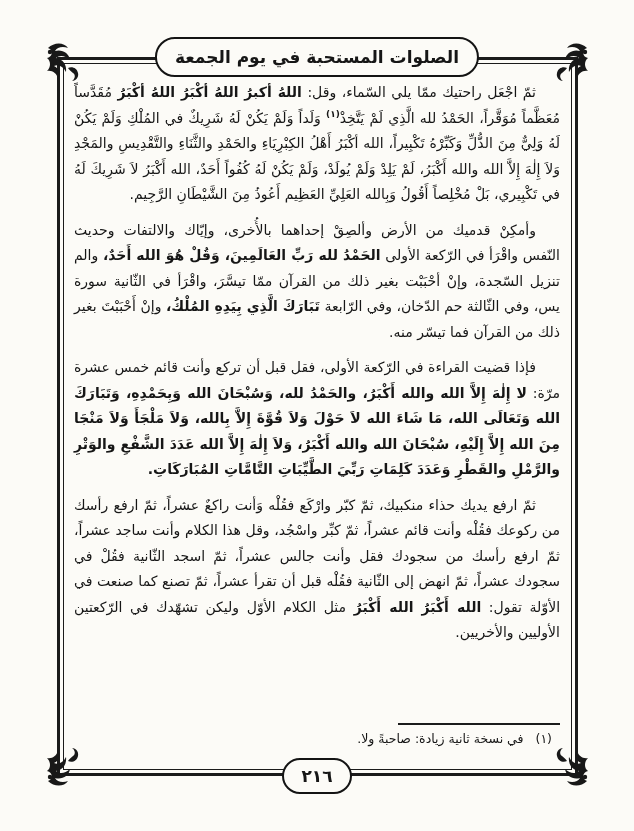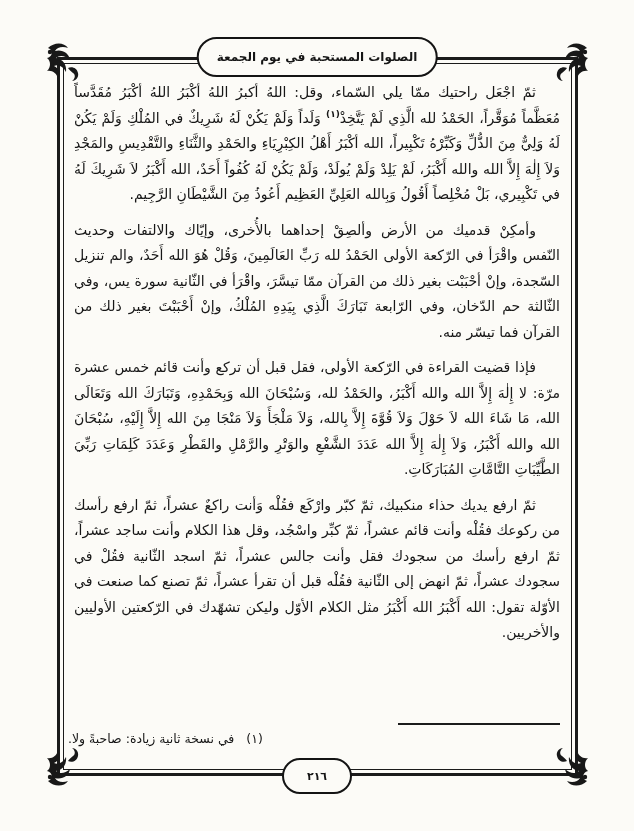--- a/index.html
+++ b/index.html
@@ -40,65 +40,65 @@
     position:absolute; z-index:4;
     left:50%; top:37px; transform:translateX(-50%);
     min-width:224px; height:40px;
     padding:0 18px;
     background:#fcfbf7;
     border:2px solid #141414;
     border-radius:20px;
     display:flex; align-items:center; justify-content:center;
   }
   .title-box span {
-    font-size:12px; font-weight:bold; direction:rtl;
+    font-size:17px; font-weight:bold; direction:rtl;
     white-space:nowrap; letter-spacing:0;
   }
 
   
   .body-text {
     position:absolute; z-index:2;
     left:74px; right:74px; top:80px;
     direction:rtl;
     font-size:14px;
     line-height:25.5px;
     text-align:justify;
   }
   .body-text p {
     margin:0 0 10px 0;
     text-indent:24px;
   }
   .body-text p:last-child { margin-bottom:0; }
-  .body-text .b { font-weight:normal; }
+  .body-text .b { font-weight:bold; }
   .body-text sup { font-size:9px; font-weight:bold; line-height:0; }
 
   
   .footnote-sep {
     position:absolute; z-index:2;
     right:74px; top:723px;
     width:162px; border-top:2px solid #1b1b1b;
   }
   .footnote {
     position:absolute; z-index:2;
-    right:82px; left:68px; top:731px;
-    direction:rtl; font-size:12.5px; text-align:left;
+    right:82px; left:99px; top:731px;
+    direction:rtl; font-size:12.5px; text-align:right;
   }
   .footnote .marker { margin-left:12px; }
 
   
   .page-number-box {
     position:absolute; z-index:4;
     left:50%; top:758px; transform:translateX(-50%);
     width:70px; height:36px;
     background:#fcfbf7;
     border:2px solid #141414;
     border-radius:18px;
     display:flex; align-items:center; justify-content:center;
   }
-  .page-number-box span { font-size:11px; font-weight:bold; }
+  .page-number-box span { font-size:17px; font-weight:bold; }
 </style>
 </head>
 <body>
 
 <div class="page">
 
   <div class="frame-outer">
     <div class="frame-inner"></div>
   </div>
 

